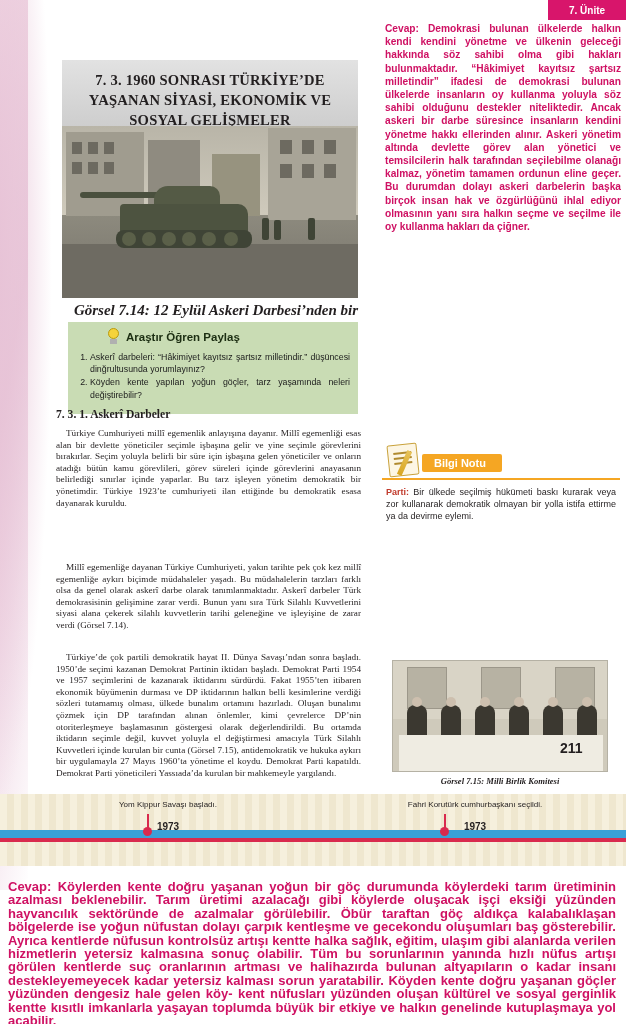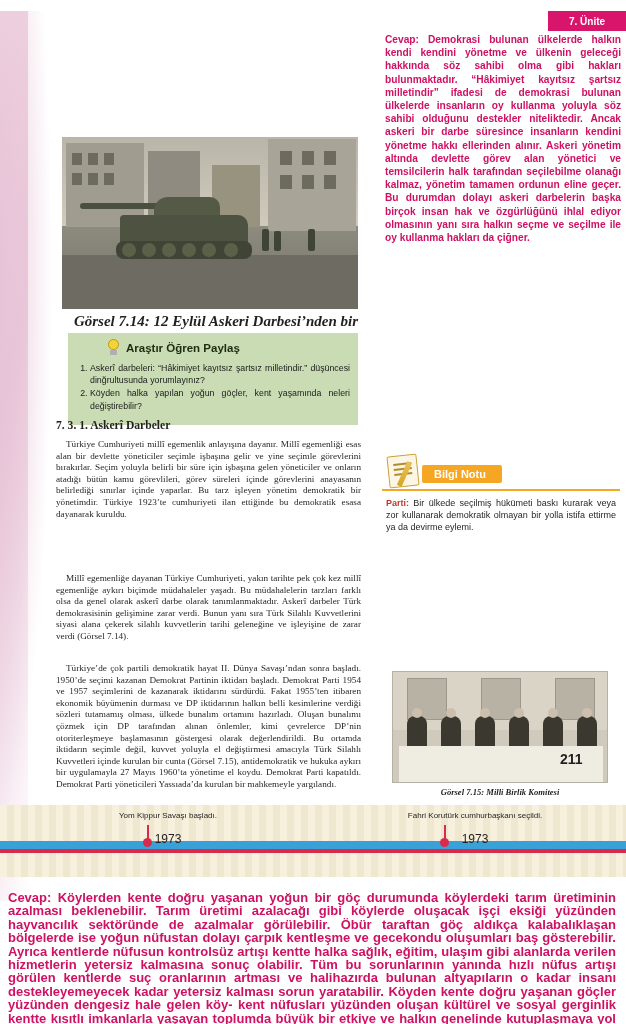--- a/index.html
+++ b/index.html
@@ -9,21 +9,21 @@
     height: 1024px;
     background: #ffffff;
     font-family: "Liberation Serif", serif;
     position: relative;
     overflow: hidden;
   }
 
   
   .page {
     position: absolute;
-    left: 0; top: 11px;
+    left: 0; top: 0;
     width: 626px; height: 876px;
     background: #ffffff;
   }
 
   
   .pink-edge {
     position: absolute;
     left: 0; top: 0;
     width: 28px; height: 890px;
     background: linear-gradient(100deg, #f2dbe6 0%, #e9c8da 40%, #ffffff 100%);
@@ -289,21 +289,21 @@
     position: absolute; left: 0; top: 44px; width: 626px; height: 4px;
     background: #d92a4e;
   }
   .tl-event { position: absolute; top: 6px; text-align: center; }
   .tl-event .lbl {
     font-family: "Liberation Sans", sans-serif;
     font-size: 8px; color: #231f20; white-space: nowrap;
   }
   .tl-event .yr {
     font-family: "Liberation Sans", sans-serif;
-    font-size: 12px; font-weight: normal; color: #231f20; margin-top: 12px;
+    font-size: 10px; font-weight: bold; color: #231f20; margin-top: 12px;
   }
   .tl-pin {
     position: absolute; width: 9px; height: 9px; border-radius: 50%;
     background: #d92a4e; top: 33px;
   }
   .tl-stem {
     position: absolute; width: 2px; height: 16px; background: #d92a4e; top: 20px;
   }
 
   
@@ -334,20 +334,21 @@
 
 <div class="page">
 
   <div class="pink-edge"></div>
   <div class="pink-wave"></div>
 
   <div class="unit-badge">7. Ünite</div>
 
   <div class="answer-top">Cevap: Demokrasi bulunan ülkelerde halkın kendi kendini yönetme ve ülkenin geleceği hakkında söz sahibi olma gibi hakları bulunmaktadır. “Hâkimiyet kayıtsız şartsız milletindir” ifadesi de demokrasi bulunan ülkelerde insanların oy kullanma yoluyla söz sahibi olduğunu destekler niteliktedir. Ancak askeri bir darbe süresince insanların kendini yönetme hakkı ellerinden alınır. Askeri yönetim altında devlette görev alan yönetici ve temsilcilerin halk tarafından seçilebilme olanağı kalmaz, yönetim tamamen ordunun eline geçer. Bu durumdan dolayı askeri darbelerin başka birçok insan hak ve özgürlüğünü ihlal ediyor olmasının yanı sıra halkın seçme ve seçilme ile oy kullanma hakları da çiğner.</div>
 
+  <div class="title-plate">7. 3. 1960 SONRASI TÜRKİYE’DE YAŞANAN SİYASİ, EKONOMİK VE SOSYAL GELİŞMELER</div>
 
   <div class="photo-main">
     <div class="ph-sky"></div>
     <div class="ph-ground"></div>
     <div class="ph-bldg1"></div>
     <div class="ph-bldg2"></div>
     <div class="ph-bldg4"></div>
     <div class="ph-bldg3"></div>
     <div class="ph-win" style="left:10px; top:16px; width:10px; height:12px;"></div>
     <div class="ph-win" style="left:26px; top:16px; width:10px; height:12px;"></div>
@@ -381,21 +382,21 @@
   <div class="green-box">
     <div class="green-head">
       <span class="bulb">
         <span class="glass"></span>
           <span class="base"></span>
       </span>
       <span class="ttl">Araştır Öğren Paylaş</span>
     </div>
     <ol class="green-list">
       <li>Askerî darbeleri: “Hâkimiyet kayıtsız şartsız milletindir.” düşüncesi dinğrultusunda yorumlayınız?</li>
-      <li>Köyden halka yapılan yoğun göçler, kent yaşamında neleri değiştirebilir?</li>
+      <li>Köyden kente yapılan yoğun göçler, tarz yaşamında neleri değiştirebilir?</li>
     </ol>
   </div>
 
   <div class="h3">7. 3. 1. Askerî Darbeler</div>
 
   <div class="col-text" style="top:428px;">
     <p>Türkiye Cumhuriyeti millî egemenlik anlayışına dayanır. Millî egemenliği esas alan bir devlette yöneticiler seçimle işbaşına gelir ve yine seçimle görevlerini bırakırlar. Seçim yoluyla belirli bir süre için işbaşına gelen yöneticiler ve onların atadığı bütün kamu görevlileri, görev süreleri içinde görevlerini anayasanın belirlediği sınırlar içinde yaparlar. Bu tarz işleyen yönetim demokratik bir yönetimdir. Türkiye 1923’te cumhuriyeti ilan ettiğinde bu demokratik esasa dayanarak kuruldu.</p>
   </div>
   <div class="col-text" style="top:562px;">
     <p>Millî egemenliğe dayanan Türkiye Cumhuriyeti, yakın tarihte pek çok kez millî egemenliğe aykırı biçimde müdahaleler yaşadı. Bu müdahalelerin tarzları farklı olsa da genel olarak askerî darbe olarak tanımlanmaktadır. Askerî darbeler Türk demokrasisinin gelişimine zarar verdi. Bunun yanı sıra Türk Silahlı Kuvvetlerini siyasi alana çekerek silahlı kuvvetlerin tarihi geleneğine ve işleyişine de zarar verdi (Görsel 7.14).</p>

